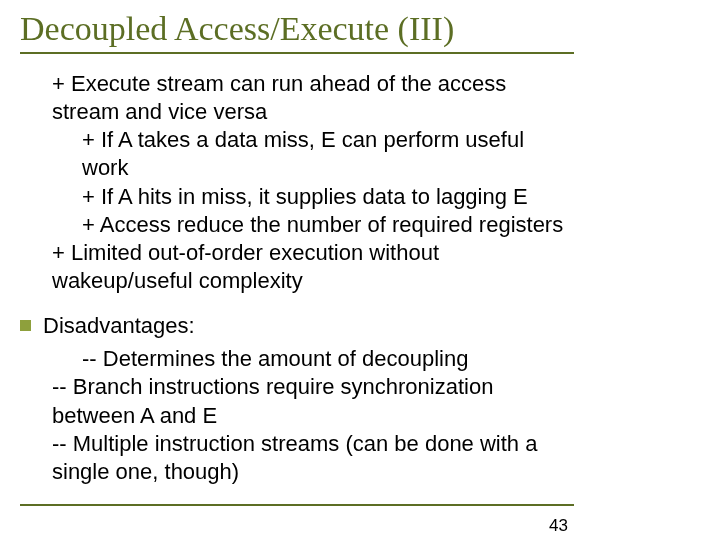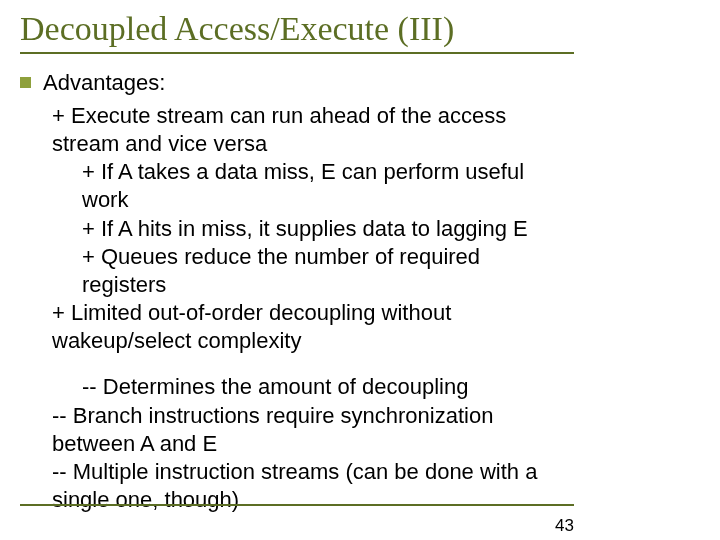--- a/index.html
+++ b/index.html
@@ -57,49 +57,49 @@
   .footer-rule {
     position: absolute;
     left: 20px;
     right: 20px;
     bottom: 26px;
     border: none;
     border-top: 2px solid #5c6e24;
   }
   .pagenum {
     position: absolute;
-    right: 20px;
+    right: 26px;
     bottom: 4px;
     font-size: 17px;
   }
   .gap { height: 18px; }
 </style>
 </head>
 <body>
 
 <div class="slide">
 
   <h1 class="title">Decoupled Access/Execute (III)</h1>
   <hr class="title-rule">
 
-  <div class="section">
-    <span class="bullet"></span>
-    <span class="sec-label">Advantages:</span>
-  </div>
 
   <div class="body">
     <div>+ Execute stream can run ahead of the access stream and vice versa</div>
     <div class="in1">+ If A takes a data miss, E can perform useful work</div>
     <div class="in1">+ If A hits in miss, it supplies data to lagging E</div>
-    <div class="in1">+ Queues reduce the number of required registers</div>
-    <div>+ Limited out-of-order decoupling without wakeup/select complexity</div>
+    <div class="in1">+ Access reduce the number of required registers</div>
+    <div>+ Limited out-of-order execution without wakeup/useful complexity</div>
   </div>
 
   <div class="gap"></div>
 
+  <div class="section">
+    <span class="bullet"></span>
+    <span class="sec-label">Disadvantages:</span>
+  </div>
 
   <div class="body">
     <div class="in1">-- Determines the amount of decoupling</div>
     <div>-- Branch instructions require synchronization between A and E</div>
     <div>-- Multiple instruction streams (can be done with a single one, though)</div>
   </div>
 
   <hr class="footer-rule">
   <div class="pagenum">43</div>
 </div>

